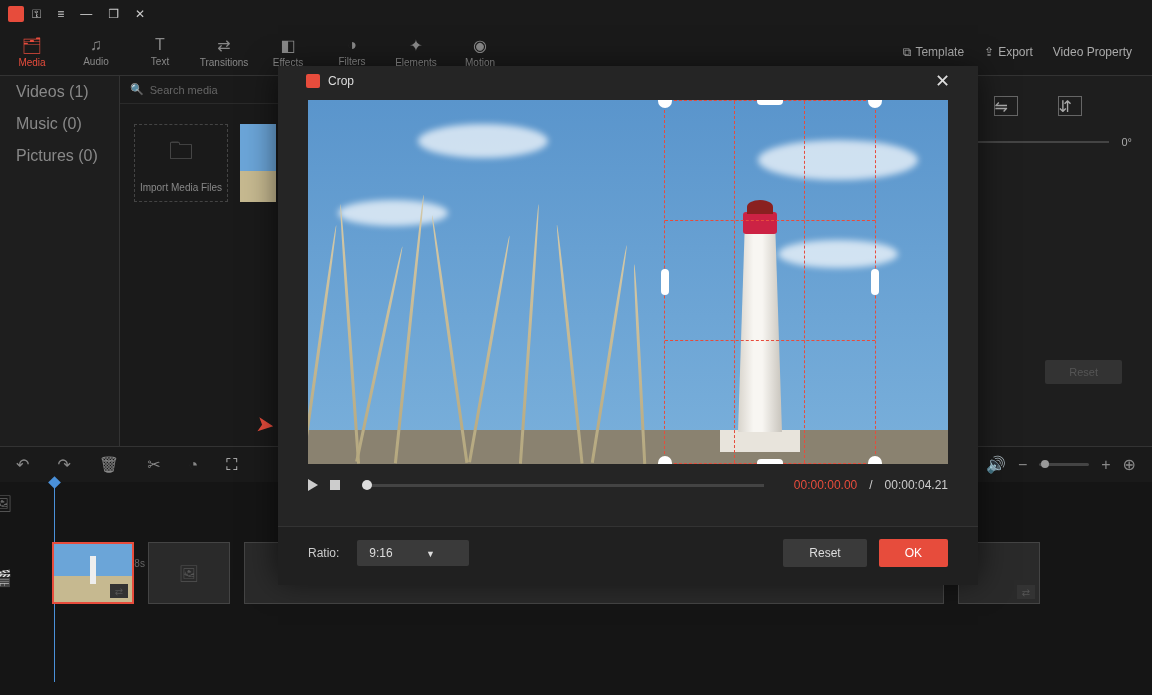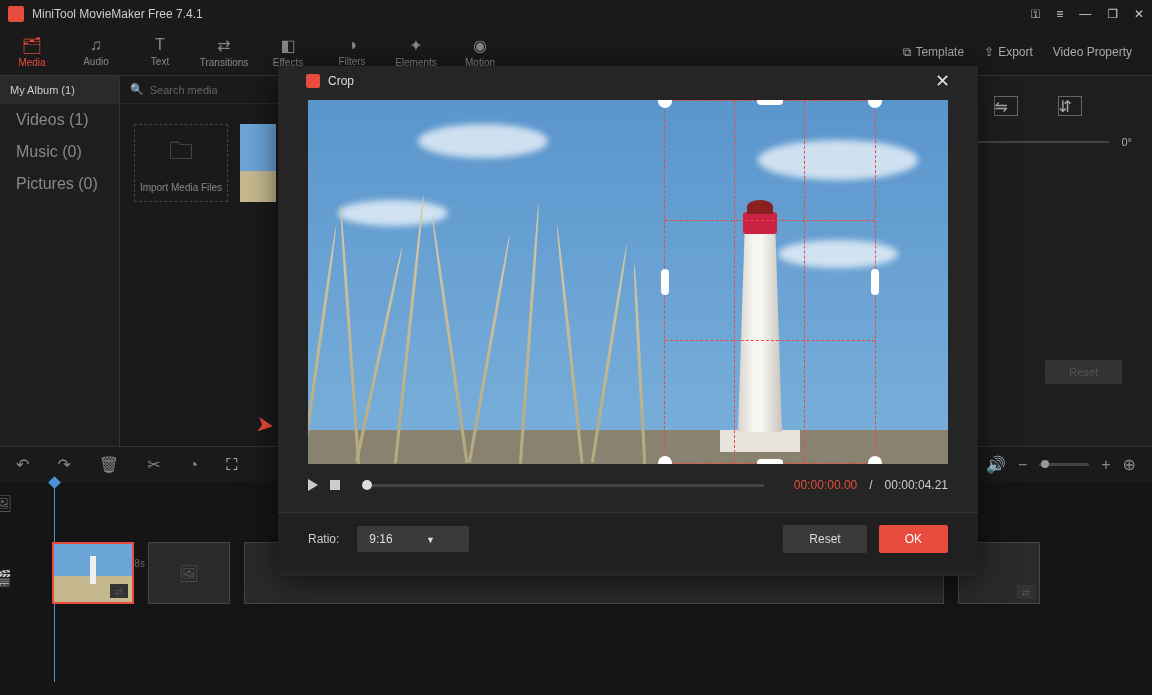--- a/index.html
+++ b/index.html
@@ -83,36 +83,35 @@
 .crop-grid-h { position: absolute; left: 0; right: 0; height: 0; border-top: 1px dashed #e74c3c; }
 .crop-grid-v { position: absolute; top: 0; bottom: 0; width: 0; border-left: 1px dashed #e74c3c; }
 .handle { position: absolute; width: 14px; height: 14px; background: #fff; border-radius: 50%; }
 .handle-edge { position: absolute; background: #fff; border-radius: 6px; }
 .crop-controls { display: flex; align-items: center; padding: 14px 30px; gap: 12px; font-size: 12px; color: #ccc; }
 .play-icon { width: 0; height: 0; border-left: 10px solid #ccc; border-top: 6px solid transparent; border-bottom: 6px solid transparent; }
 .stop-icon { width: 10px; height: 10px; background: #ccc; }
 .prog { flex: 1; height: 3px; background: #444; position: relative; margin: 0 10px; }
 .prog-thumb { position: absolute; left: 0; top: -4px; width: 10px; height: 10px; background: #ddd; border-radius: 50%; }
 .time-cur { color: #e74c3c; margin-left: 8px; }
-.crop-footer { display: flex; align-items: center; padding: 12px 30px 18px 30px; gap: 12px; font-size: 12px; border-top: 1px solid #333; margin-top: 6px; background: #202020; }
+.crop-footer { display: flex; align-items: center; padding: 12px 30px 18px 30px; gap: 12px; font-size: 12px; border-top: 1px solid #333; margin-top: 20px; background: #202020; }
 .ratio-label { color: #ccc; margin-right: 6px; }
 .ratio-select { background: #3a3a3a; color: #ddd; border: none; padding: 6px 34px 6px 12px; font-size: 12px; border-radius: 2px; position: relative; cursor: pointer; min-width: 100px; }
 .ratio-caret { margin-left: 30px; font-size: 9px; }
 .footer-spacer { flex: 1; }
 .btn { padding: 7px 26px; font-size: 12px; border-radius: 2px; cursor: pointer; border: none; }
 .btn-reset { background: #3a3a3a; color: #ddd; }
 .btn-ok { background: #e74c3c; color: #fff; }
 .arrow-pointer { position: absolute; left: 256px; top: 412px; z-index: 50; color: #e74c3c; font-size: 22px; transform: rotate(8deg); }
 </style>
 </head>
 <body>
 
 <div class="titlebar">
   <div class="titlebar-logo"></div>
-  <div class="titlebar-title">MiniTool MovieMaker Free 7.4.1</div>
   <div class="titlebar-controls">
     <span>⚿</span>
     <span>≡</span>
     <span>—</span>
     <span>❐</span>
     <span>✕</span>
   </div>
 </div>
 
 <div class="toolbar">
@@ -160,21 +159,20 @@
         <span>Export</span>
       </div>
     <div class="toolbar-right-item">
         <span>Video Property</span>
       </div>
   </div>
 </div>
 
 <div class="main">
   <div class="sidebar">
-    <div class="sidebar-header">My Album (1)</div>
     <div class="sidebar-item">Videos (1)</div>
     <div class="sidebar-item">Music (0)</div>
     <div class="sidebar-item">Pictures (0)</div>
   </div>
   <div class="media-area">
     <div class="search-row">
       <span class="search-icon">🔍</span>
       <span>Search media</span>
     </div>
     <div class="import-box">

